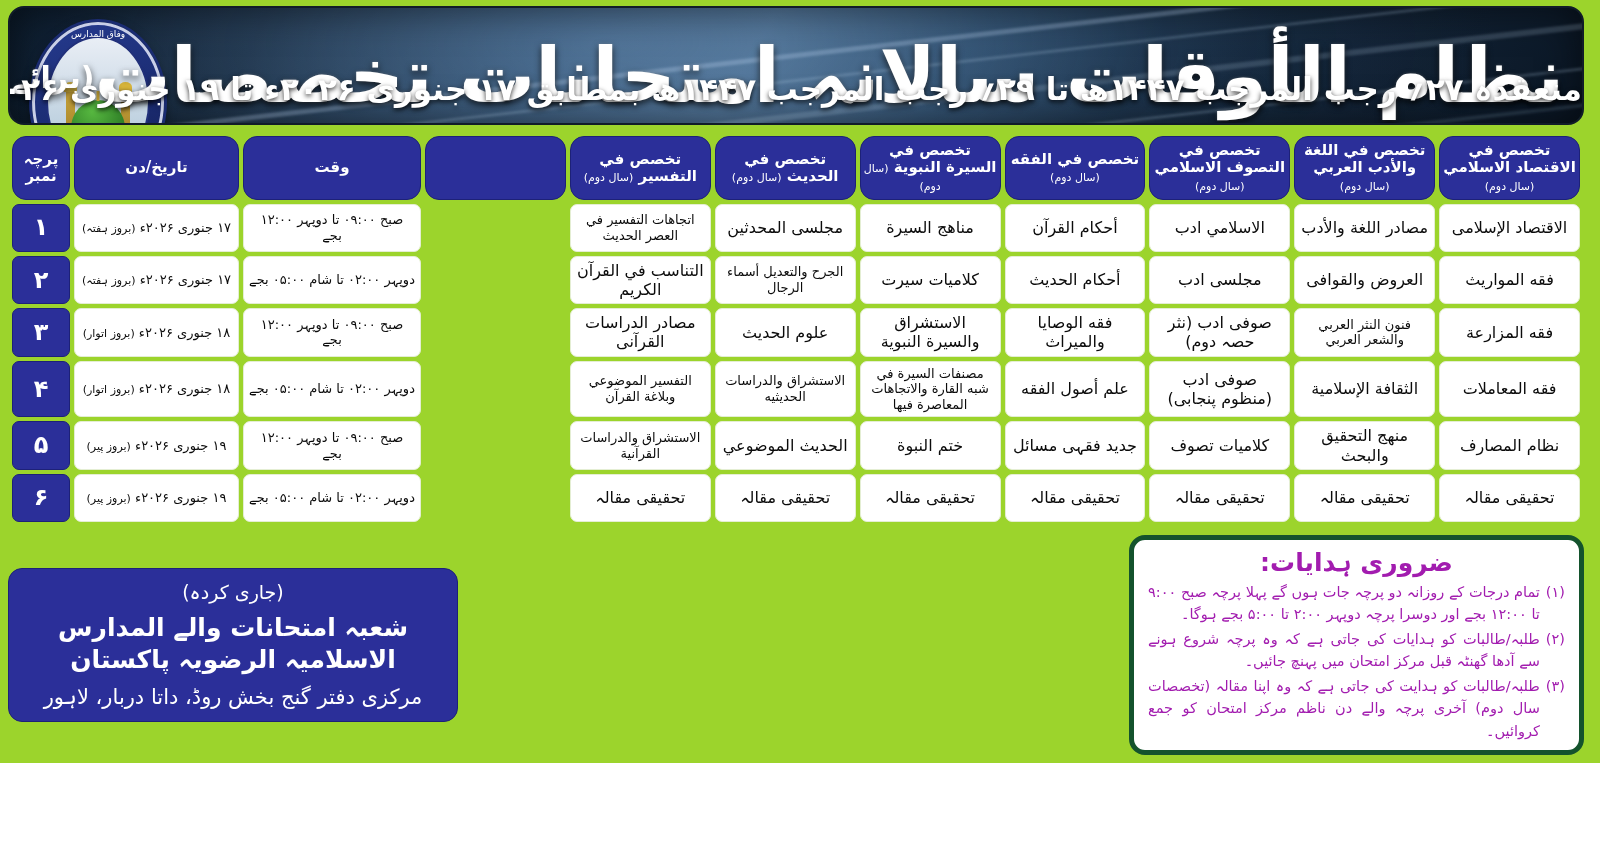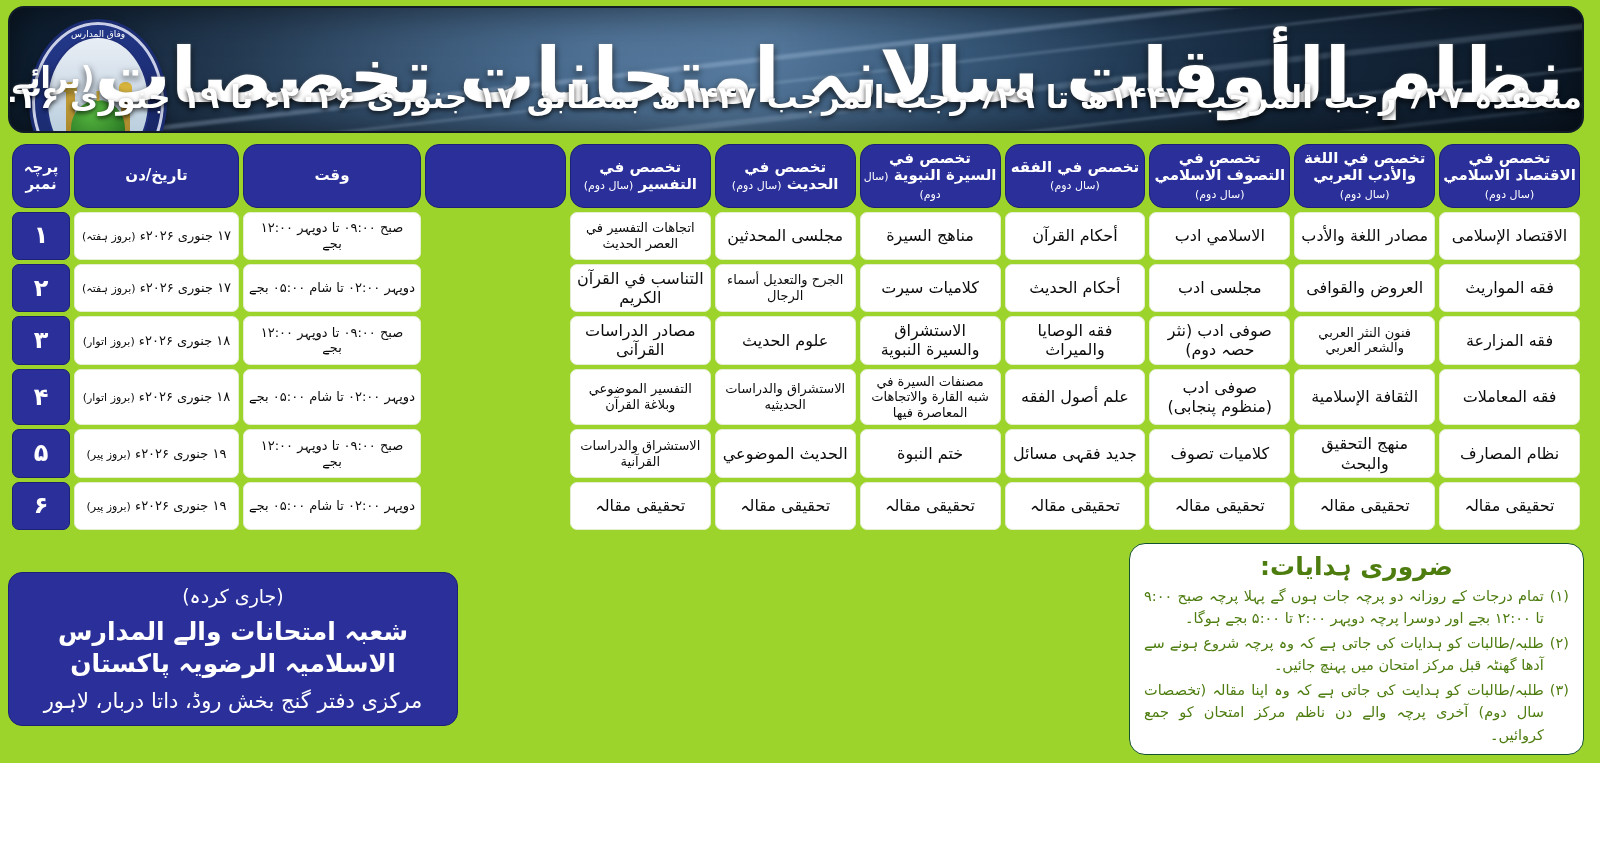--- a/index.html
+++ b/index.html
@@ -163,22 +163,22 @@
     margin-top: 9px;
     display: flex; gap: 10px; align-items: stretch;
     flex: 1;
   }
   .instructions {
     flex: 0 0 455px;
     background: #ffffff;
     border-radius: 16px;
     padding: 8px 14px 6px 14px;
     direction: rtl;
-    color: #4d7c0f;
-    border: 1px solid #14532d;
+    color: #a21caf;
+    border: 5px solid #14532d;
   }
   .instructions h3 {
     text-align: center; font-size: 25px; font-weight: bold;
     margin-bottom: 4px;
   }
   .instructions ol { list-style: none; }
   .instructions li {
     font-size: 14.5px; line-height: 1.55;
     display: flex; gap: 6px; margin-bottom: 2px;
     text-align: justify;

